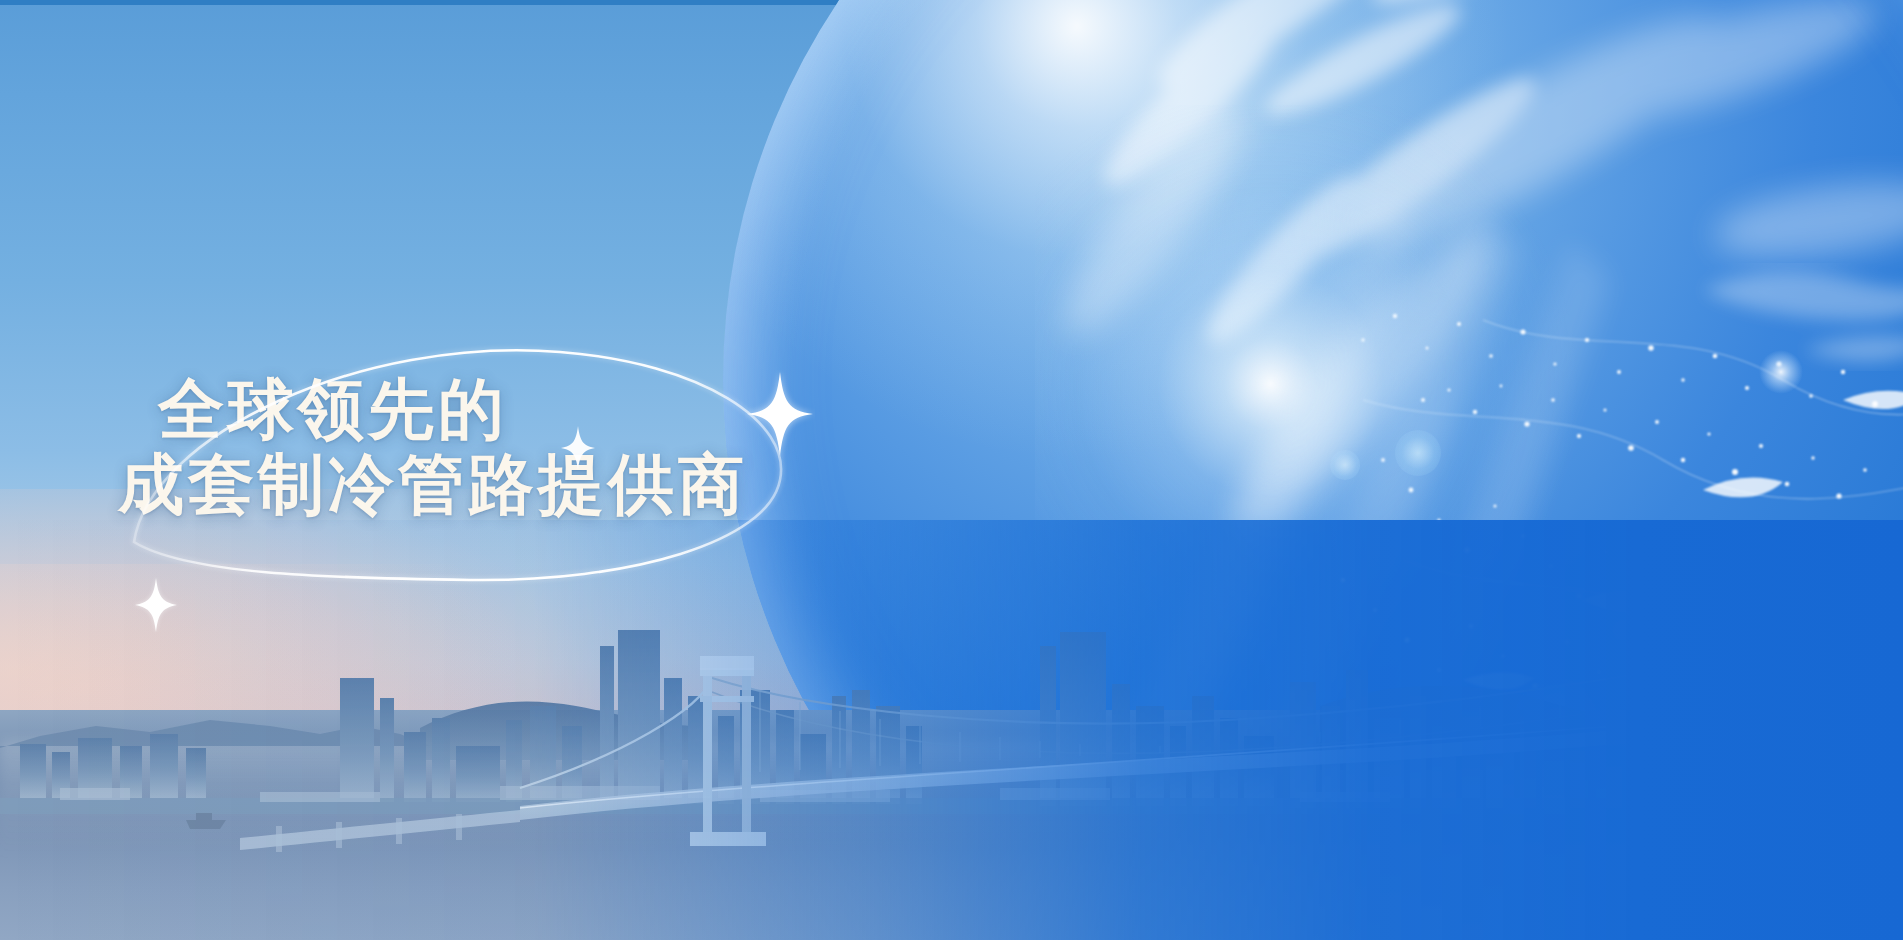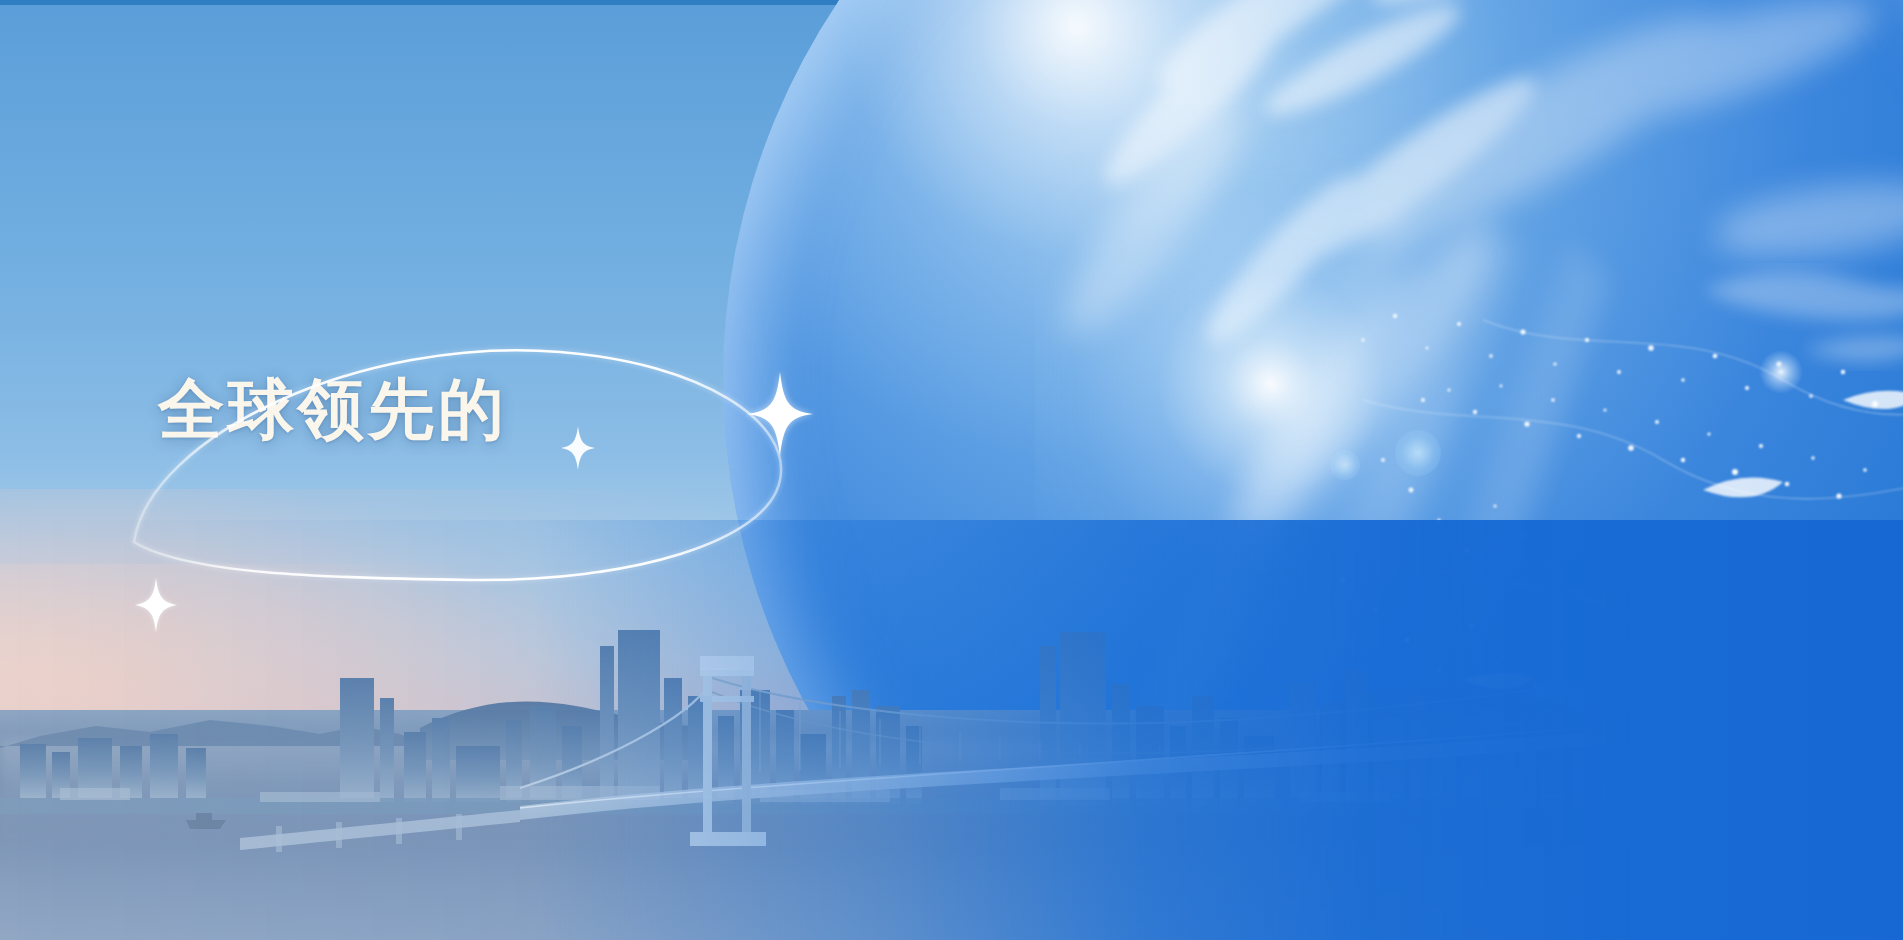--- a/index.html
+++ b/index.html
@@ -577,15 +577,16 @@
         <filter id="spg2">
           <feGaussianBlur stdDeviation="2.2"></feGaussianBlur>
         </filter>
       </defs>
     <path d="M23 0 C 25.6 20, 29 26, 46 29 C 29 32, 25.6 38, 23 58 C 20.4 38, 17 32, 0 29 C 17 26, 20.4 20, 23 0 Z" fill="#ffffff" opacity=".4" filter="url(#spg2)"></path>
     <path d="M23 2 C 25.3 20, 28.5 26, 44 29 C 28.5 32, 25.3 38, 23 56 C 20.7 38, 17.5 32, 2 29 C 17.5 26, 20.7 20, 23 2 Z" fill="#ffffff"></path>
   </svg>
 
   <div class="headline">
     <span class="hl-line l1">全球领先的</span>
+    <span class="hl-line l2">成套制冷管路提供商</span>
   </div>
 
 </div>
 
 </body></html>

